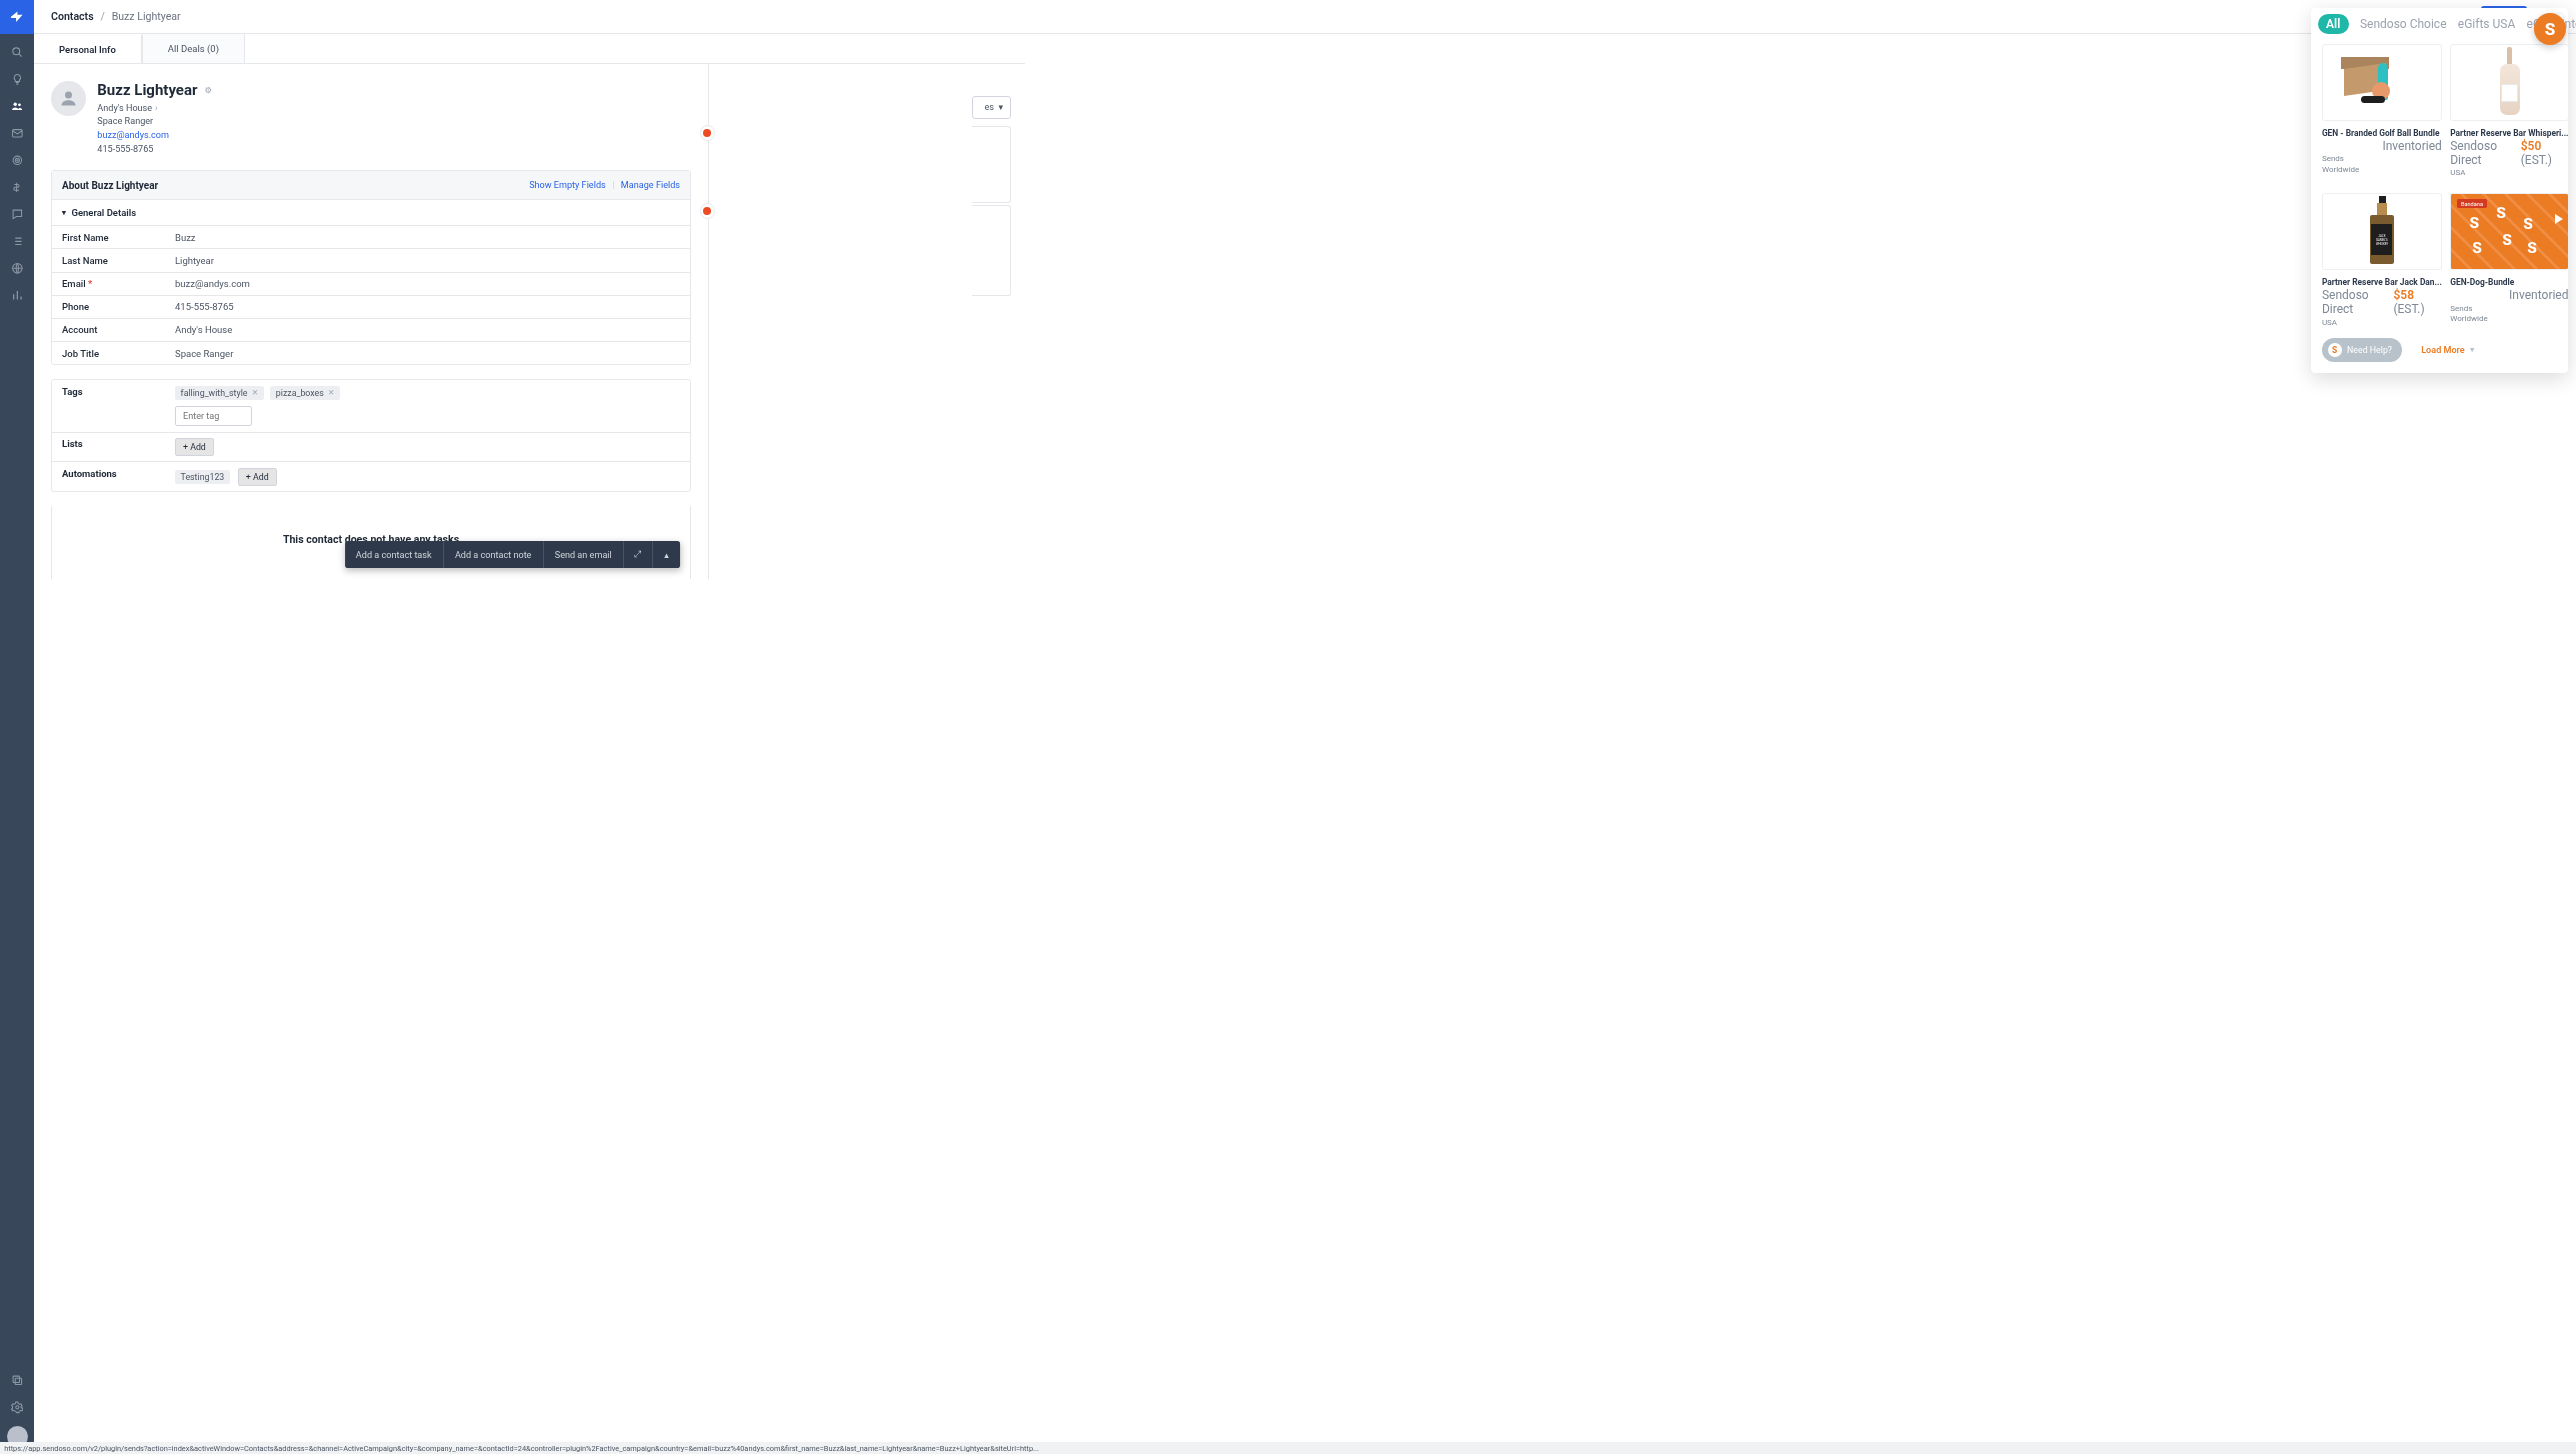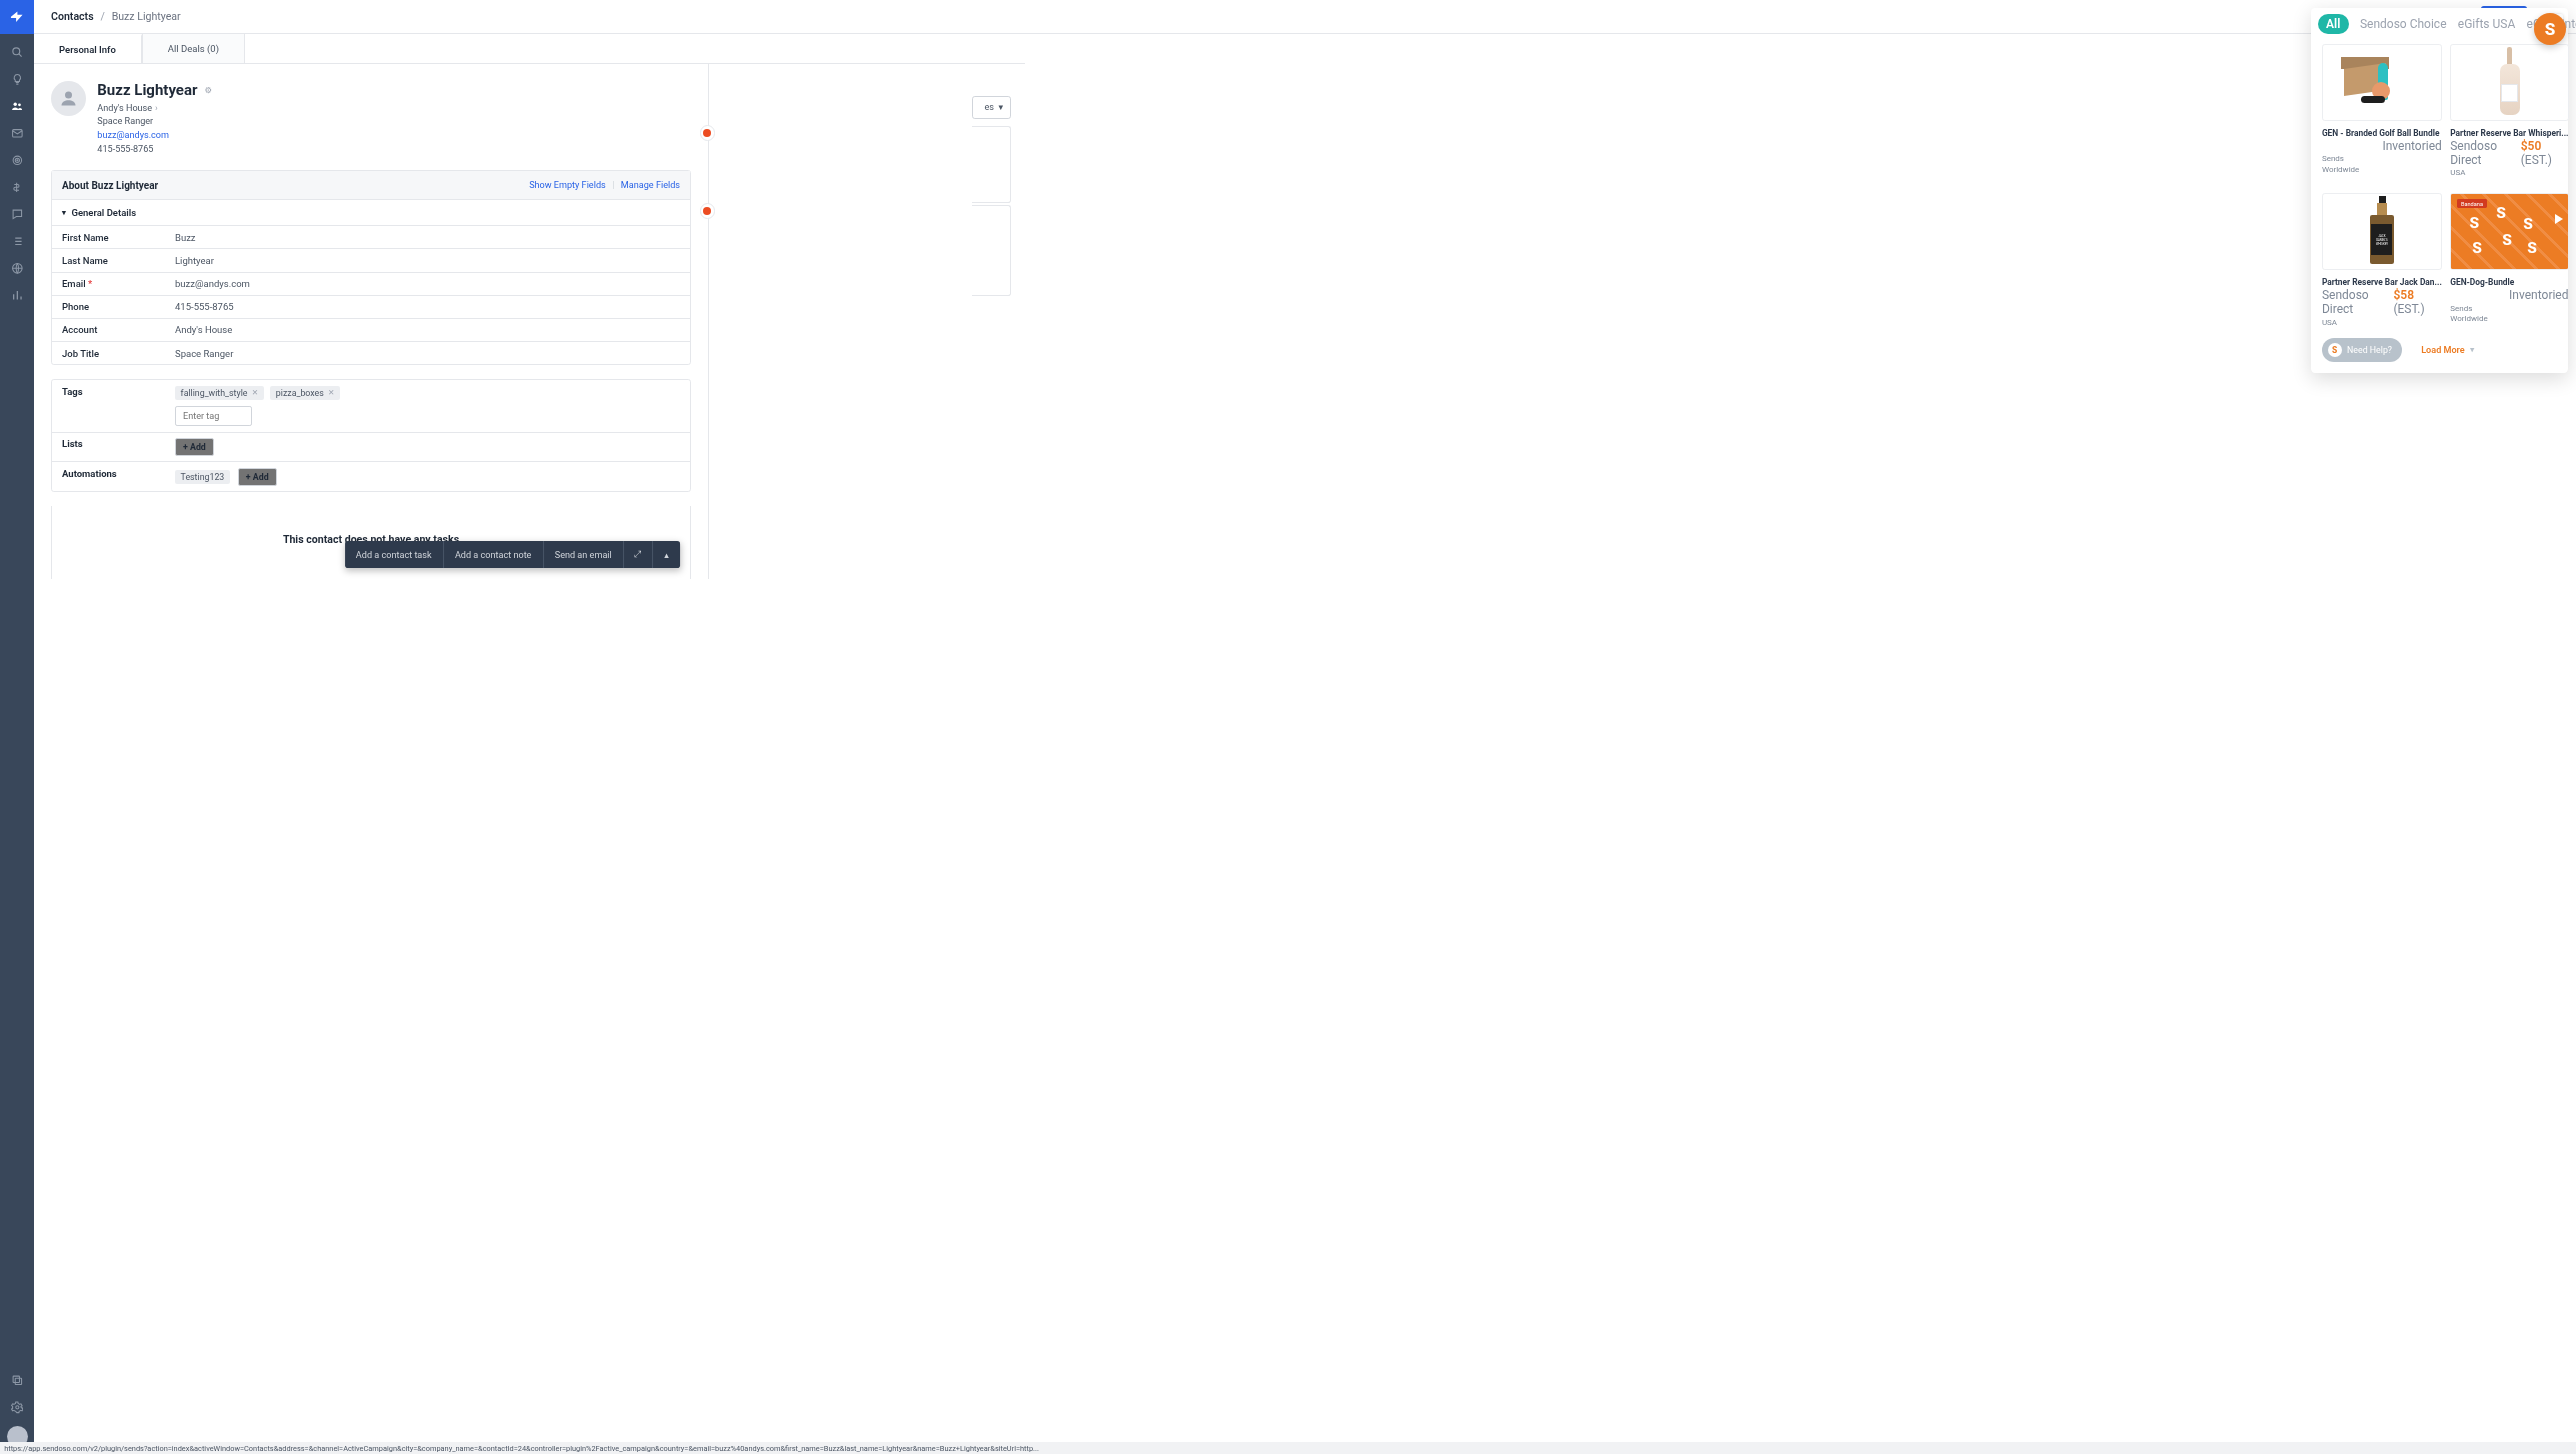--- a/index.html
+++ b/index.html
@@ -57,21 +57,21 @@
 
 .detail-row { display: flex; border-bottom: 0.7px solid #e5e7eb; font-size: 9.5px; }
 .detail-row:last-child { border-bottom: none; }
 .detail-label { width: 113px; padding: 5.6px 10px; color: #1f2937; font-weight: 500; }
 .detail-value { flex: 1; padding: 5.6px 10px; color: #4b5563; }
 .required { color: #e43a3a; }
 
 .tag-chip { display: inline-flex; align-items: center; background: #eceef1; border-radius: 2.1px; padding: 2.1px 5.6px; font-size: 8.8px; color: #4b5563; margin-right: 4.2px; gap: 4.2px; }
 .tag-chip .x { color: #9ca3af; cursor: pointer; font-size: 7.7px; }
 .tag-input { border: 0.7px solid #d1d5db; border-radius: 2.1px; padding: 4.2px 7px; font-size: 9.1px; width: 77px; margin-top: 5.6px; }
-.btn-small { display: inline-flex; align-items: center; border: 0.7px solid #d1d5db; background: #737373; border-radius: 2.1px; padding: 2.8px 7px; font-size: 8.8px; color: #1f2937; cursor: pointer; gap:2.8px;font-weight:bold; }
+.btn-small { display: inline-flex; align-items: center; border: 0.7px solid #d1d5db; background: #e5e5e5; border-radius: 2.1px; padding: 2.8px 7px; font-size: 8.8px; color: #1f2937; cursor: pointer; gap:2.8px; }
 .auto-chip { display:inline-flex; background:#eceef1; border-radius:2.1px; padding:2.1px 5.6px; font-size:8.8px; color:#4b5563; margin-right:5.6px; }
 
 
 .inner-tabs { display: flex; border: 0.7px solid #e5e7eb; border-radius: 2.8px 2.8px 0 0; overflow: hidden; }
 .inner-tab { padding: 8.4px 17px; font-size: 9.5px; color: #4b5563; border-right: 0.7px solid #e5e7eb; cursor: pointer; background:#fafbfc; }
 .inner-tab.active { font-weight: 700; color: #1f2937; background:#fff; }
 .inner-tab .count { color: #9ca3af; }
 .tasks-body { border: 0.7px solid #e5e7eb; border-top: none; padding: 27px 14px 39px; text-align: center; border-radius: 0 0 2.8px 2.8px; }
 .tasks-body h4 { font-size: 10.6px; font-weight: 700; color: #1f2937; margin-bottom: 4.2px; }
 

